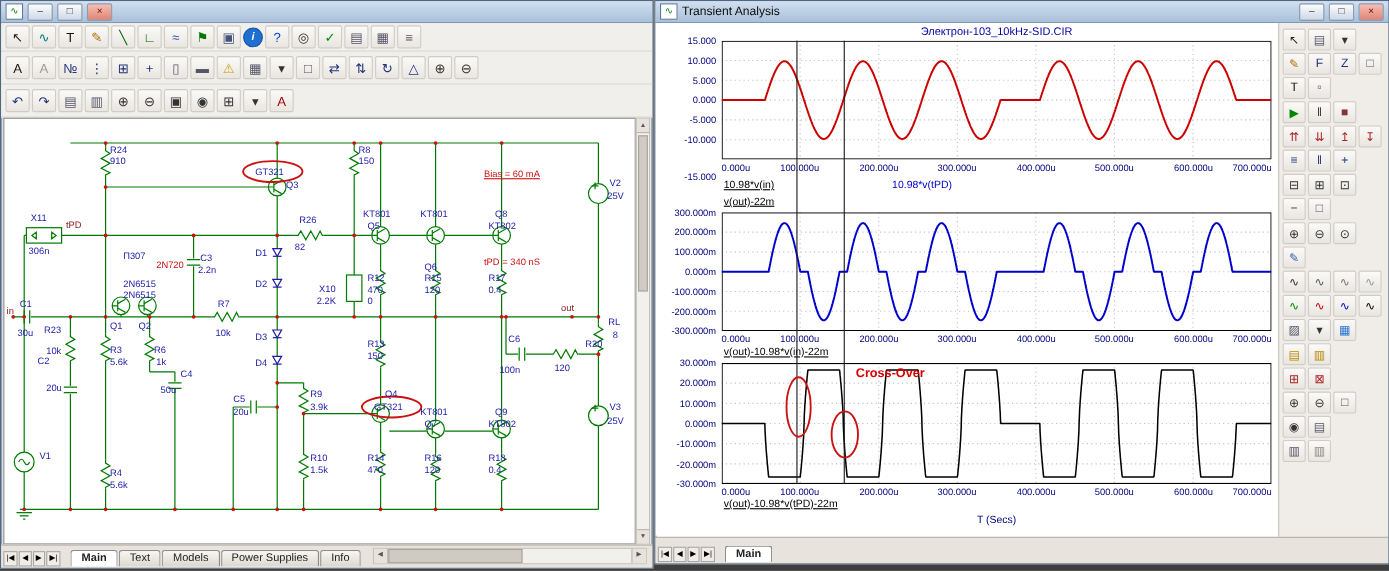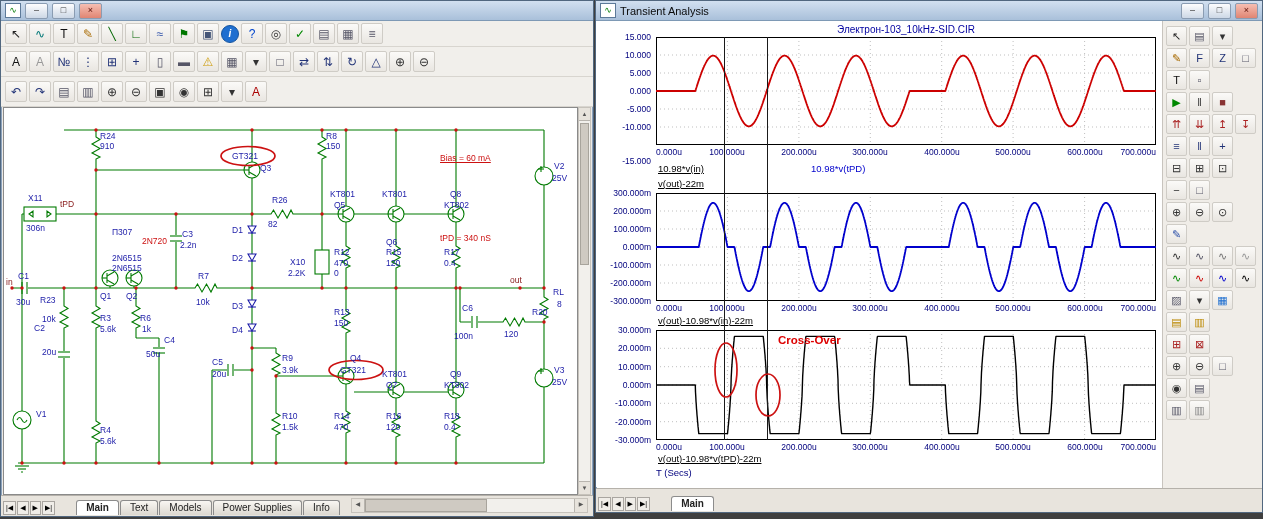--- a/index.html
+++ b/index.html
@@ -40,39 +40,39 @@
   .vscroll{position:absolute;left:577px;top:106px;width:13px;height:388px;background:#f2f0ec;border:1px solid #c6c2bb;box-sizing:border-box;}
   .sbtn{height:13px;width:100%;font-size:6px;text-align:center;line-height:13px;color:#555;
         border-bottom:1px solid #b8b4ae;background:#e7e3dc;box-sizing:border-box;}
   .sbtn.bottom{position:absolute;bottom:0;border-top:1px solid #b8b4ae;border-bottom:none;}
   .vthumb{position:absolute;left:1px;right:1px;top:15px;height:140px;background:#cfcac2;border:1px solid #a8a49c;}
   .tabbar{position:absolute;left:0;right:0;display:flex;align-items:flex-end;background:#e8e4dd;
           border-top:1px solid #b5b1aa;padding:1px 2px;box-sizing:border-box;}
   #win-left .tabbar{top:494px;height:21px;}
   #win-right .tabbar{bottom:0;height:24px;}
   .navbtn{font-size:7px;padding:2px 2px;border:1px solid #a9a5a0;background:#f0ede8;margin-right:1px;line-height:8px;}
-  .tabs{display:flex;align-items:flex-end;margin-left:20px;}
+  .tabs{display:flex;align-items:flex-end;margin-left:8px;}
   .tab{padding:1px 9px 2px;font-size:10px;color:#222;border:1px solid #8c8c8c;border-bottom:none;
        background:linear-gradient(#f8f6f2,#dcd8d0);margin-right:1px;border-radius:3px 3px 0 0;white-space:nowrap;}
   .tab.active{background:#ffffff;font-weight:bold;}
   .hscroll{flex:1;height:13px;margin:0 3px 2px 10px;background:#f2f0ec;border:1px solid #c6c2bb;display:flex;position:relative;}
   .hscroll .sbtn{width:13px;height:100%;border:none;border-right:1px solid #b8b4ae;line-height:11px;}
   .hscroll .sbtn.right{border-left:1px solid #b8b4ae;border-right:none;}
   .hthumb{flex:0 0 120px;background:#cfcac2;border:1px solid #a8a49c;margin:0;}
   .hfill{flex:1;}
   #plot-region{position:absolute;left:0;top:20px;width:566px;height:466px;background:#fff;}
   .plot-title{position:absolute;left:60px;top:3px;width:500px;text-align:center;font-size:10px;color:#0000a0;z-index:2;}
   .ytick{position:absolute;left:2px;width:53px;text-align:right;font-size:8.5px;color:#00007e;z-index:2;}
   .xtick{position:absolute;width:58px;font-size:8.5px;color:#00007e;z-index:2;}
   .pgrid{position:absolute;z-index:1;}
   .gl{stroke:#bfbfbf;stroke-dasharray:1 3;stroke-width:1;}
   .gb{stroke:#000;fill:none;stroke-width:1;}
   .legend{position:absolute;font-size:9.5px;color:#000;z-index:3;white-space:nowrap;}
   .legend.u{text-decoration:underline;}
-  .xaxis-label{position:absolute;left:60px;top:446px;width:500px;font-size:9.5px;color:#00007e;z-index:2;}
+  .xaxis-label{position:absolute;left:60px;top:446px;width:500px;text-align:center;font-size:9.5px;color:#00007e;z-index:2;}
   .vcursor{position:absolute;top:16px;height:403px;width:1px;background:#1a1a1a;z-index:5;}
   .crossover{position:absolute;left:182px;top:313px;color:#dd0000;font-weight:bold;font-size:11.5px;z-index:7;}
   #annot{position:absolute;left:0;top:0;z-index:6;pointer-events:none;}
   #right-tools{position:absolute;left:566px;top:20px;right:0;bottom:24px;background:#f0ede8;
                border-left:1px solid #c8c4be;padding:3px 2px;box-sizing:border-box;overflow:hidden;}
   .trow{display:flex;gap:2px;margin:2px 1px;}
   .trow .icon{width:19px;height:18px;font-size:11px;}
 </style>
 </head>
 <body>

